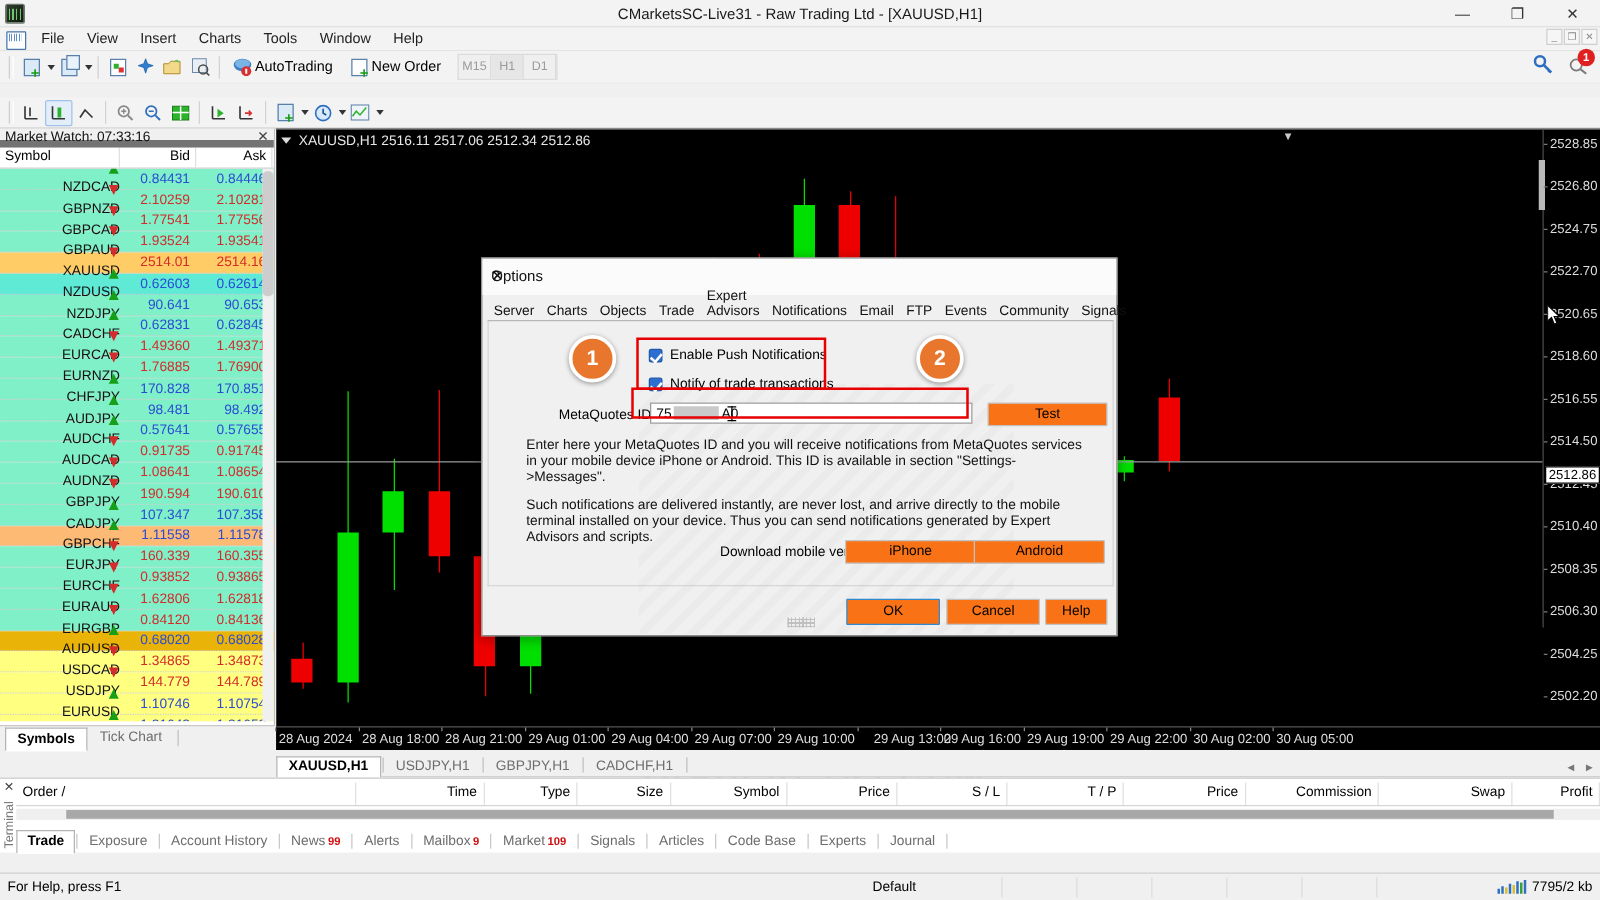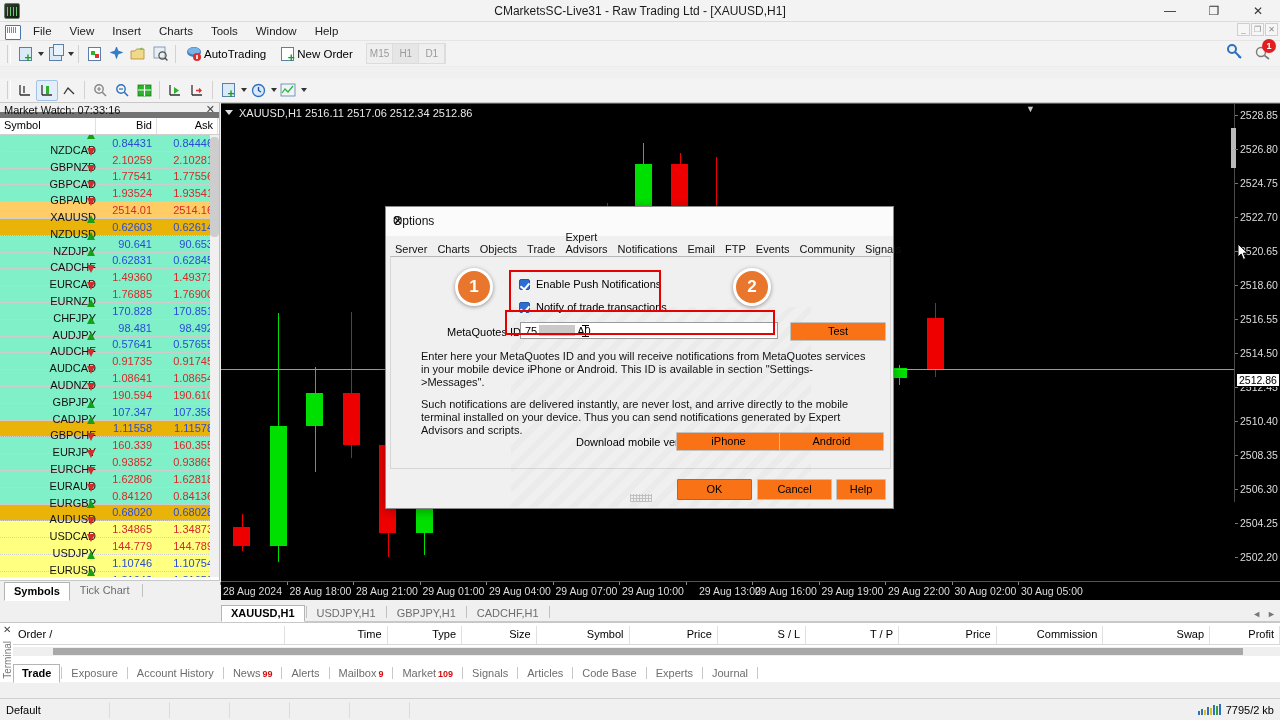--- a/index.html
+++ b/index.html
@@ -434,21 +434,21 @@
           <div class="c-ask" style="color:#d42b2b">1.93541</div>
         </div>
         <div class="mw-row" style="background: rgb(255, 204, 102);">
           <div class="c-sym">
             <span class="arrow down"></span>
             <span>XAUUSD</span>
           </div>
           <div class="c-bid" style="color:#d42b2b">2514.01</div>
           <div class="c-ask" style="color:#d42b2b">2514.16</div>
         </div>
-        <div class="mw-row" style="background: #eab308;">
+        <div class="mw-row" style="background: #5eead4;">
           <div class="c-sym">
             <span class="arrow up"></span>
             <span>NZDUSD</span>
           </div>
           <div class="c-bid" style="color:#2b4bd4">0.62603</div>
           <div class="c-ask" style="color:#2b4bd4">0.62614</div>
         </div>
         <div class="mw-row" style="background: rgb(127, 240, 200);">
           <div class="c-sym">
             <span class="arrow up"></span>
@@ -530,21 +530,21 @@
           <div class="c-ask" style="color:#d42b2b">190.610</div>
         </div>
         <div class="mw-row" style="background: rgb(127, 240, 200);">
           <div class="c-sym">
             <span class="arrow up"></span>
             <span>CADJPY</span>
           </div>
           <div class="c-bid" style="color:#2b4bd4">107.347</div>
           <div class="c-ask" style="color:#2b4bd4">107.358</div>
         </div>
-        <div class="mw-row" style="background: #eab308;">
+        <div class="mw-row" style="background: #fdba74;">
           <div class="c-sym">
             <span class="arrow up"></span>
             <span>GBPCHF</span>
           </div>
           <div class="c-bid" style="color:#2b4bd4">1.11558</div>
           <div class="c-ask" style="color:#2b4bd4">1.11578</div>
         </div>
         <div class="mw-row" style="background: rgb(127, 240, 200);">
           <div class="c-sym">
             <span class="arrow down"></span>
@@ -826,20 +826,21 @@
         </div>
         <div class="tt-div"></div>
         <div class="tt">
           <span>Journal</span>
         </div>
         <div class="tt-div"></div>
       </div>
   </div>
 
   <div class="status">
+    <div style="width:692px; padding-left:6px;">For Help, press F1</div>
     <div class="st-cell" style="width:110px;">Default</div>
     <div class="st-cell" style="width:60px;"></div>
     <div class="st-cell" style="width:60px;"></div>
     <div class="st-cell" style="width:60px;"></div>
     <div class="st-cell" style="width:60px;"></div>
     <div class="st-cell" style="width:60px;"></div>
     <div class="st-net">
       <span class="netbars">
         <i style="height:4px;background:#2f6fc0;"></i>
           <i style="height:6px;background:#2f6fc0;"></i>

